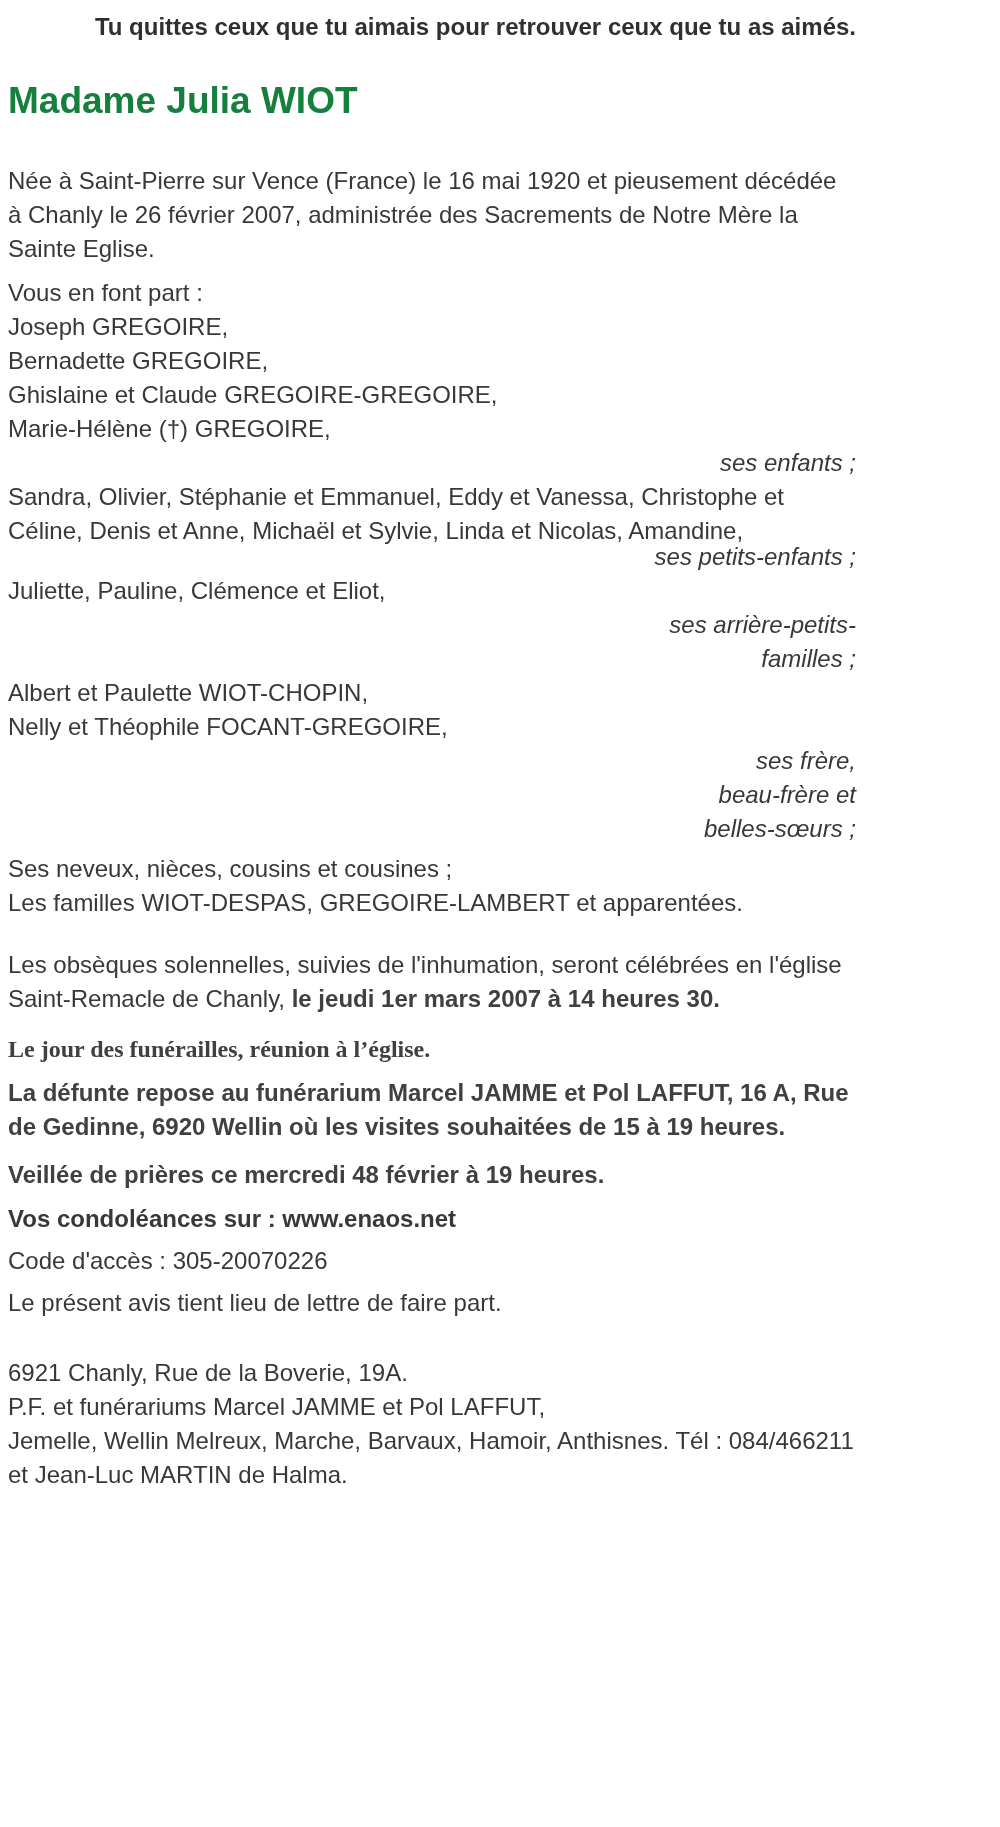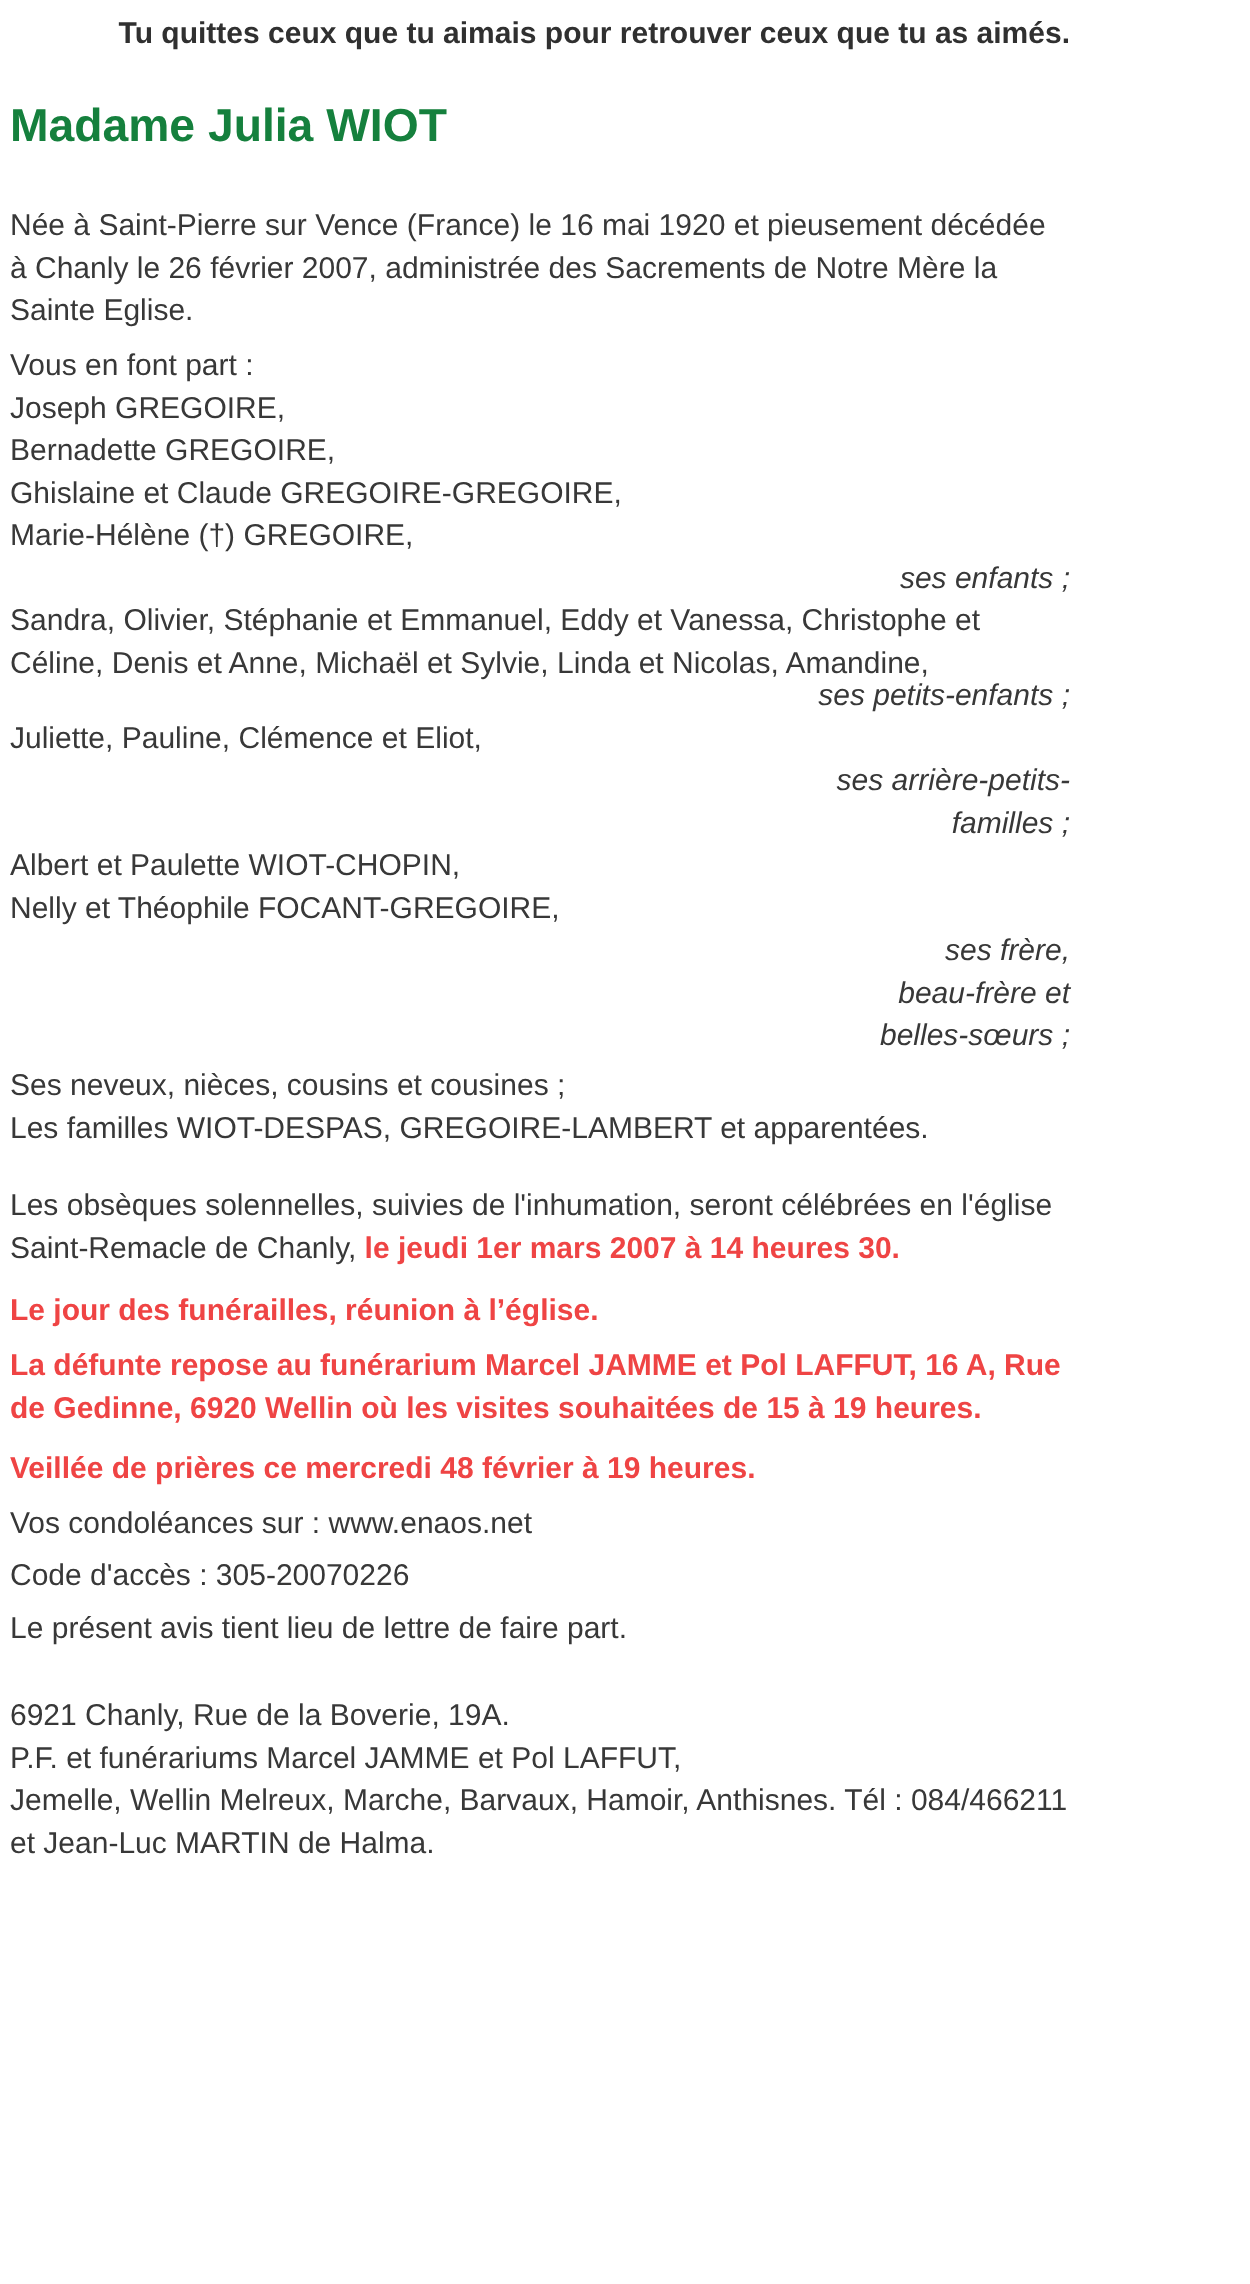--- a/index.html
+++ b/index.html
@@ -50,30 +50,30 @@
   .rlabel {
     text-align: right;
     font-style: italic;
     margin: 0;
   }
   .rlabel.tight {
     margin-top: -8px;
   }
   .gap-relatives   { margin-top: 6px; }
   .gap-ceremony    { margin-top: 28px; }
-  .gap-meeting     { margin-top: 16px; }
+  .gap-meeting     { margin-top: 16px; font-family: Liberation Serif, serif; }
   .gap-funeralhome { margin-top: 10px; }
   .gap-vigil       { margin-top: 14px; }
-  .gap-condolences { margin-top: 10px; }
+  .gap-condolences { margin-top: 10px; font-weight: bold; }
   .gap-access      { margin-top: 8px; }
   .gap-notice      { margin-top: 8px; }
   .gap-footer      { margin-top: 36px; }
   .bold {
     font-weight: 700;
-    color: #ef4444;
+    color: #404040;
   }
 </style>
 </head>
 <body>
 
 <div class="doc">
 
   <p class="epigraph">Tu quittes ceux que tu aimais pour retrouver ceux que tu as aimés.</p>
 
   <h1 class="title">Madame Julia WIOT</h1>

